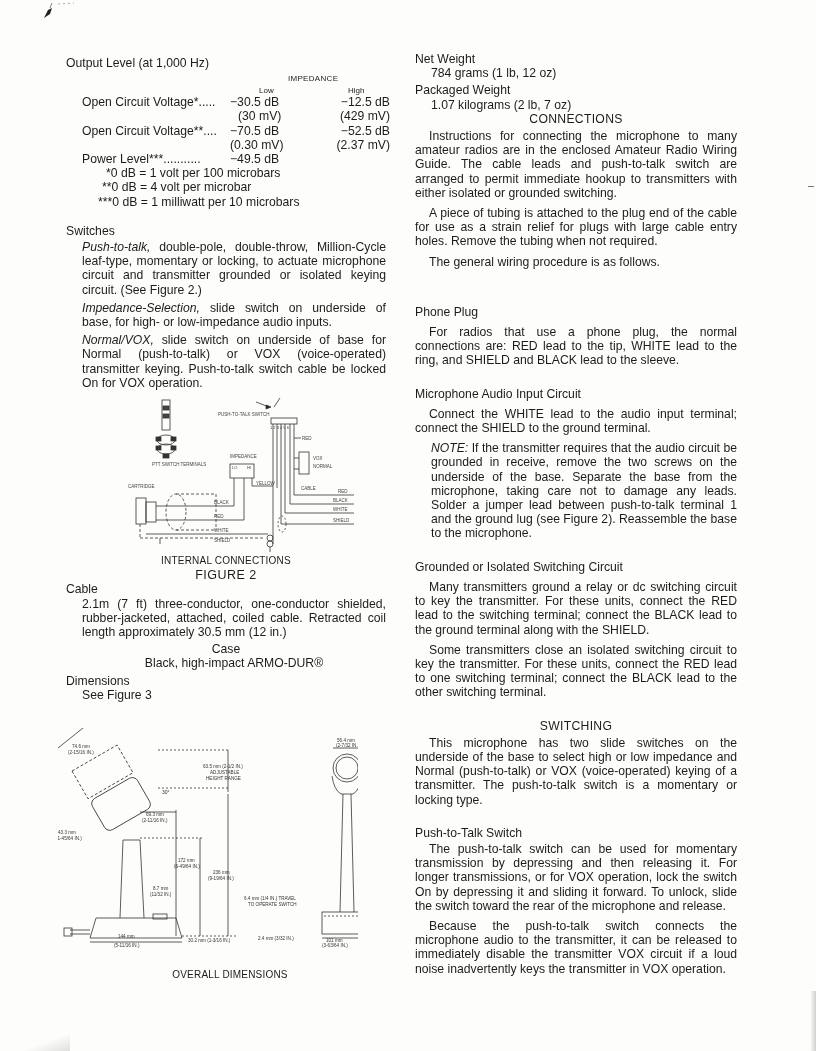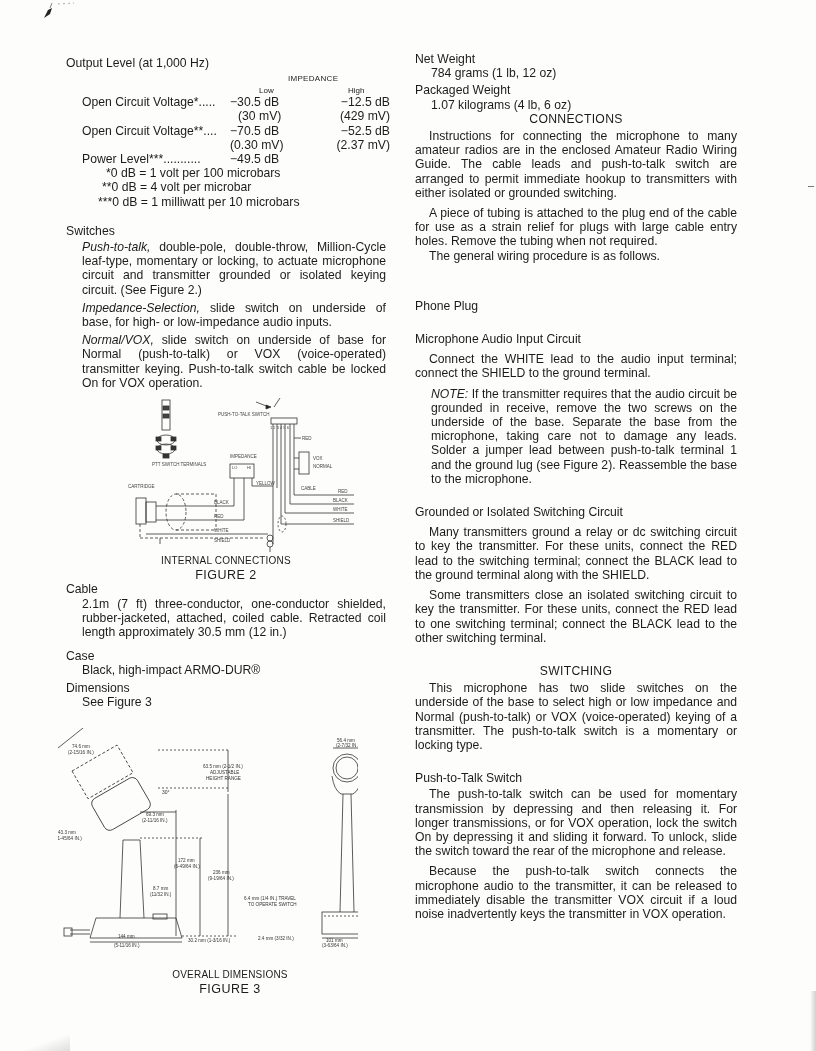--- a/index.html
+++ b/index.html
@@ -166,21 +166,21 @@
 </svg>
 
 <div class="col left" style="top:554px;">
   <div class="caption">INTERNAL CONNECTIONS</div>
   <div class="figlabel">FIGURE 2</div>
 
   <div>
     <div class="h">Cable</div>
     <div class="ind just">2.1m (7 ft) three-conductor, one-conductor shielded, rubber-jacketed, attached, coiled cable. Retracted coil length approximately 30.5 mm (12 in.)</div>
   </div>
-  <div style="margin-top:10px;">
+  <div style="margin-top:3px;text-align:center;">
     <div class="h">Case</div>
     <div class="ind">Black, high-impact ARMO-DUR®</div>
   </div>
   <div style="margin-top:3px;">
     <div class="h">Dimensions</div>
     <div class="ind">See Figure 3</div>
   </div>
 </div>
 
 <svg style="position:absolute;left:58px;top:728px;" width="300" height="220" viewBox="0 0 300 220" stroke="#333" fill="none" stroke-width="0.8">
@@ -244,42 +244,42 @@
   <line x1="275" y1="20" x2="303" y2="20"></line>
   <text x="279" y="14" font-size="4.6" fill="#333" stroke="none">56.4 mm</text>
   <text x="278" y="19" font-size="4.6" fill="#333" stroke="none">(2-7/32 IN.)</text>
   <line x1="264" y1="210" x2="300" y2="210"></line>
   <text x="268" y="214" font-size="4.6" fill="#333" stroke="none">101 mm</text>
   <text x="264" y="219" font-size="4.6" fill="#333" stroke="none">(3-63/64 IN.)</text>
 </svg>
 
 <div class="col left" style="top:968px;left:60px;width:340px;">
   <div class="caption">OVERALL DIMENSIONS</div>
-  <div class="figlabel">FIGURE 3</div>
 </div>
 
 <div class="col right" style="top:52px;">
   <div>
     <div class="h">Net Weight</div>
     <div class="ind">784 grams (1 lb, 12 oz)</div>
   </div>
   <div style="margin-top:3px;">
     <div class="h">Packaged Weight</div>
-    <div class="ind">1.07 kilograms (4 lb, 6 oz)</div>
+    <div class="ind">1.07 kilograms (2 lb, 7 oz)</div>
   </div>
 
   <div>
     <div class="h center" style="letter-spacing:0.3px;">CONNECTIONS</div>
     <p class="p" style="margin-top:3px;">Instructions for connecting the microphone to many amateur radios are in the enclosed Amateur Radio Wiring Guide. The cable leads and push-to-talk switch are arranged to permit immediate hookup to transmitters with either isolated or grounded switching.</p>
     <p class="p" style="margin-top:6px;">A piece of tubing is attached to the plug end of the cable for use as a strain relief for plugs with large cable entry holes. Remove the tubing when not required.</p>
-    <p class="p" style="">The general wiring procedure is as follows.</p>
+    <p class="p" style="margin-top:6px;">The general wiring procedure is as follows.</p>
   </div>
 
   <div style="margin-top:36px;">
     <div class="h">Phone Plug</div>
+    <p class="p" style="margin-top:6px;">For radios that use a phone plug, the normal connections are:  RED lead to the tip, WHITE lead to the ring, and SHIELD and BLACK lead to the sleeve.</p>
   </div>
 
   <div style="margin-top:19px;">
     <div class="h">Microphone Audio Input Circuit</div>
     <p class="p" style="margin-top:6px;">Connect the WHITE lead to the audio input terminal; connect the SHIELD to the ground terminal.</p>
     <div class="just" style="margin-top:6px;padding-left:16px;">
       <span class="it">NOTE:</span><span>  If the transmitter requires that the audio circuit be grounded in receive, remove the two screws on the underside of the base. Separate the base from the microphone, taking care not to damage any leads. Solder a jumper lead between push-to-talk terminal 1 and the ground lug (see Figure 2). Reassemble the base to the microphone.</span>
     </div>
   </div>
 

